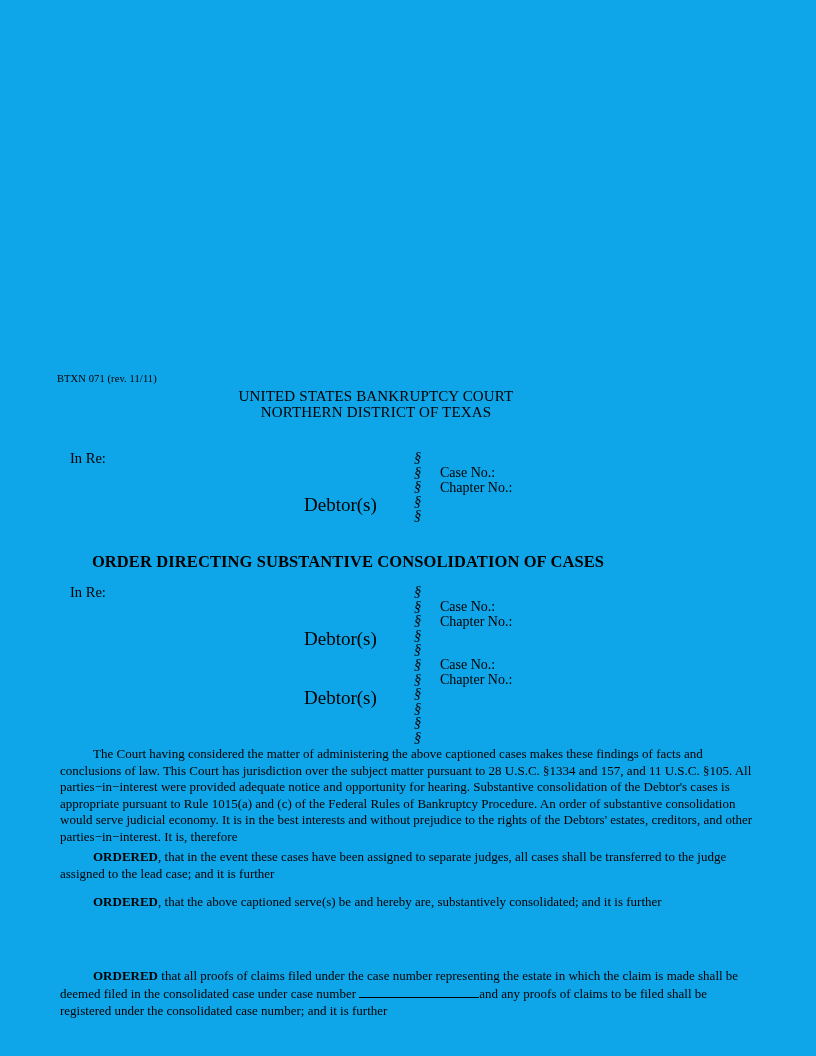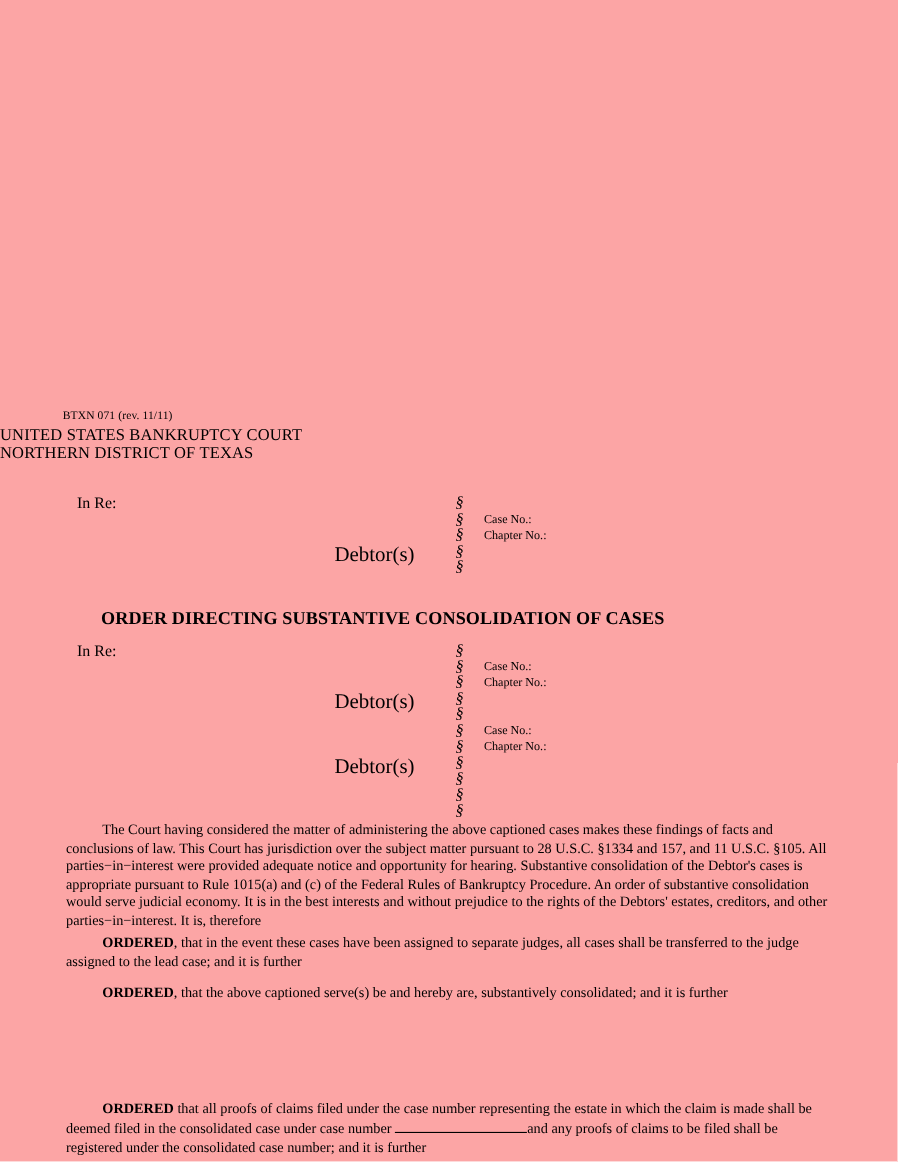--- a/index.html
+++ b/index.html
@@ -9,41 +9,42 @@
     background: #ffffff;
   }
   body {
     font-family: "Liberation Serif", "DejaVu Serif", serif;
     color: #000000;
   }
   .page {
     position: relative;
     width: 816px;
     height: 1056px;
-    background: #fca5a5;
+    background: #0ea5e9;
     overflow: hidden;
     box-sizing: border-box;
   }
 
   
   .form-no {
     position: absolute;
     left: 57px;
     top: 373px;
     font-size: 10.5px;
     letter-spacing: 0.1px;
     white-space: nowrap;
   }
 
   
   .court-heading {
     position: absolute;
     left: 0;
     top: 389px;
     width: 752px;
+    text-align: center;
     font-size: 15px;
     line-height: 15.5px;
     letter-spacing: 0.15px;
   }
   .court-heading .line { display: block; white-space: nowrap; }
 
   
   .caption {
     position: absolute;
     left: 10px;
@@ -79,21 +80,21 @@
     font-size: 14.5px;
     line-height: 14.6px;
     font-style: italic;
   }
   .sect-col span { display: block; }
 
   
   .case-pair {
     position: absolute;
     left: 430px;
-    font-size: 11px;
+    font-size: 14px;
     line-height: 15px;
     white-space: nowrap;
   }
   .case-pair span { display: block; }
   .caption-1 .case-pair-1 { top: 15px; }
   .caption-2 .case-pair-1 { top: 15px; }
   .caption-2 .case-pair-2 { top: 73px; }
 
   
   .order-title {
@@ -114,21 +115,21 @@
     left: 60px;
     width: 696px;
     font-size: 13px;
     line-height: 16.6px;
     text-align: left;
   }
   .p-intro  { top: 746px; }
   .p-ord-1  { top: 849px; }
   .p-ord-2  { top: 894px; }
   .p-ord-3  { top: 923px; }
-  .p-ord-4  { top: 968px; margin-top: 32px; }
+  .p-ord-4  { top: 968px; }
 
   .body-block .indent { padding-left: 33px; }
   .ord-label { font-weight: bold; }
 
   .blank-line {
     display: inline-block;
     border-bottom: 1px solid #000;
     vertical-align: baseline;
     height: 0.95em;
   }

